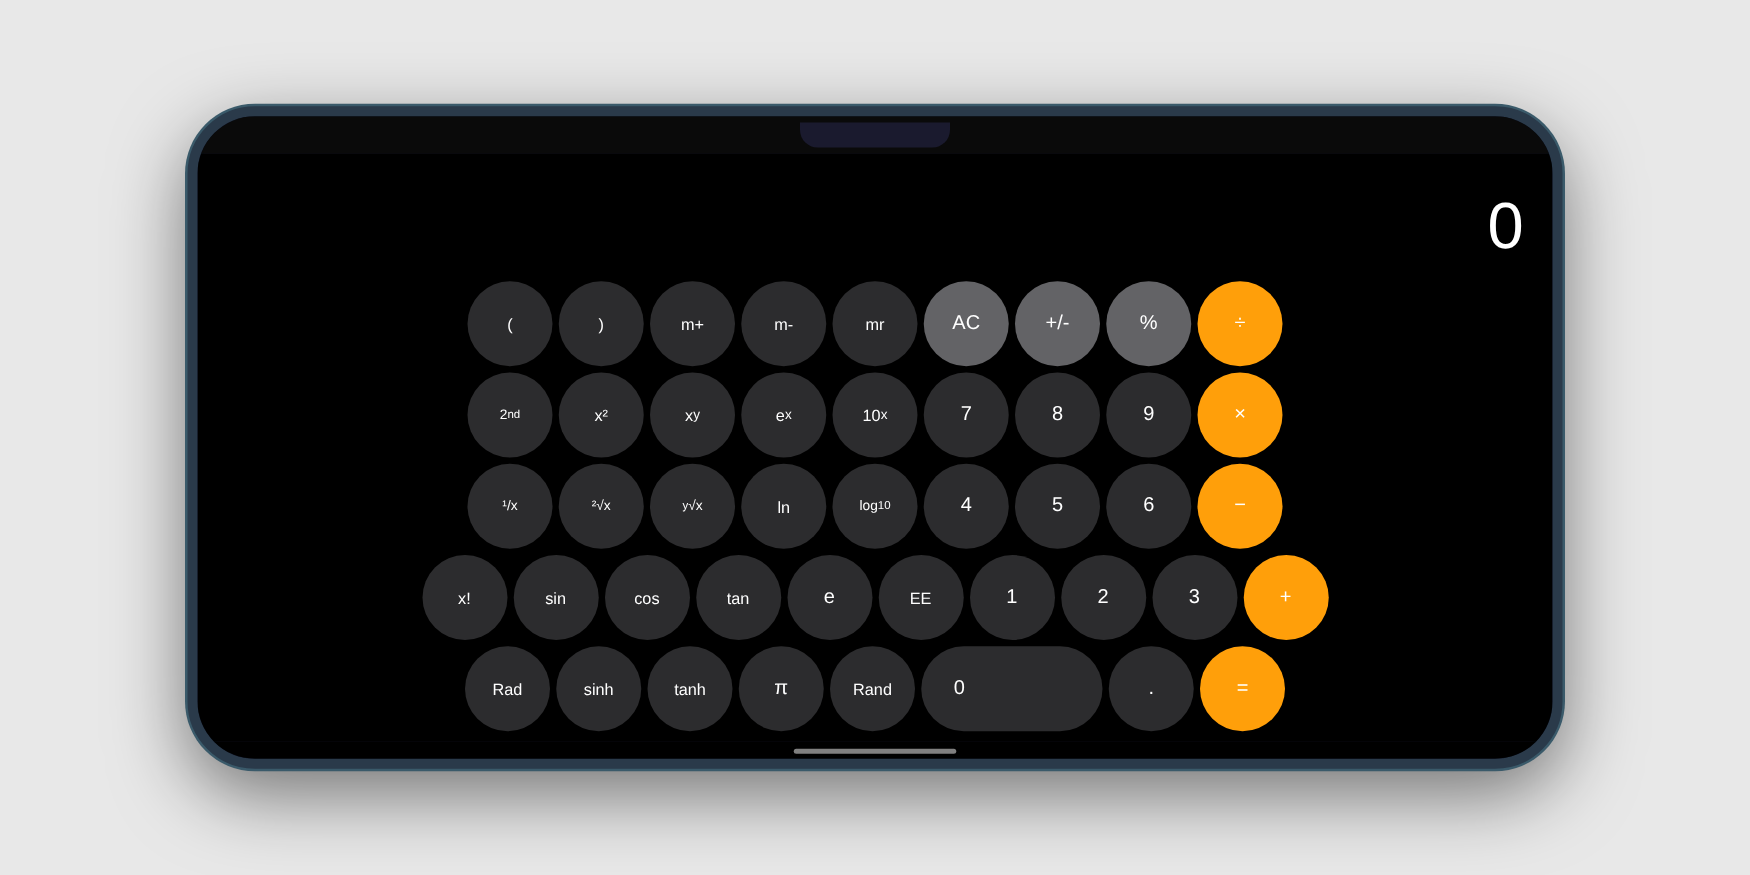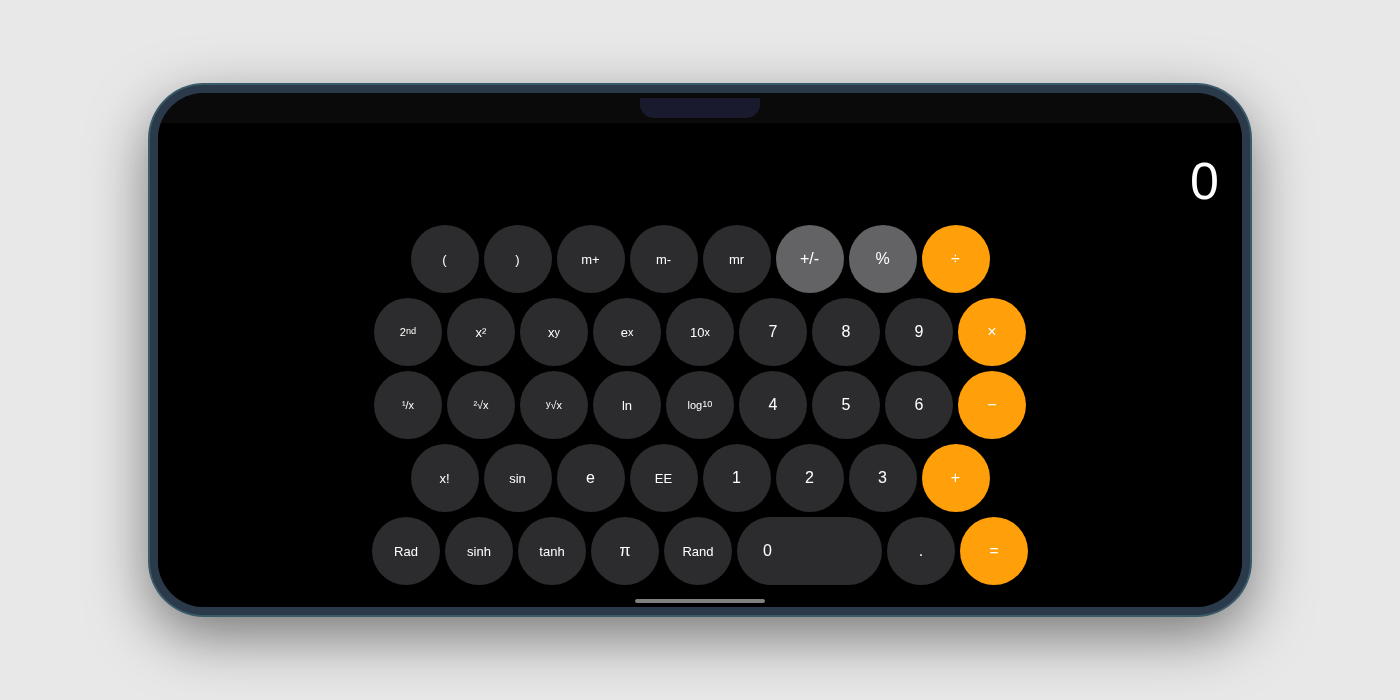--- a/index.html
+++ b/index.html
@@ -177,20 +177,21 @@
     </div>
 
     <div class="buttons-area">
 
       <div class="button-row">
         <button class="btn btn-dark btn-sm">(</button>
         <button class="btn btn-dark btn-sm">)</button>
         <button class="btn btn-dark btn-sm">m+</button>
         <button class="btn btn-dark btn-sm">m-</button>
         <button class="btn btn-dark btn-sm">mr</button>
+        <button class="btn btn-medium">AC</button>
         <button class="btn btn-medium">+/-</button>
         <button class="btn btn-medium">%</button>
         <button class="btn btn-orange">÷</button>
       </div>
 
       <div class="button-row">
         <button class="btn btn-dark btn-xs">2<sup>nd</sup></button>
         <button class="btn btn-dark btn-sm">x²</button>
         <button class="btn btn-dark btn-sm">x<sup>y</sup></button>
         <button class="btn btn-dark btn-sm">e<sup>x</sup></button>
@@ -209,20 +210,22 @@
         <button class="btn btn-dark btn-xs">log<sub>10</sub></button>
         <button class="btn btn-dark">4</button>
         <button class="btn btn-dark">5</button>
         <button class="btn btn-dark">6</button>
         <button class="btn btn-orange">−</button>
       </div>
 
       <div class="button-row">
         <button class="btn btn-dark btn-sm">x!</button>
         <button class="btn btn-dark btn-sm">sin</button>
+        <button class="btn btn-dark btn-sm">cos</button>
+        <button class="btn btn-dark btn-sm">tan</button>
         <button class="btn btn-dark">e</button>
         <button class="btn btn-dark btn-sm">EE</button>
         <button class="btn btn-dark">1</button>
         <button class="btn btn-dark">2</button>
         <button class="btn btn-dark">3</button>
         <button class="btn btn-orange">+</button>
       </div>
 
       <div class="button-row">
         <button class="btn btn-dark btn-sm">Rad</button>

